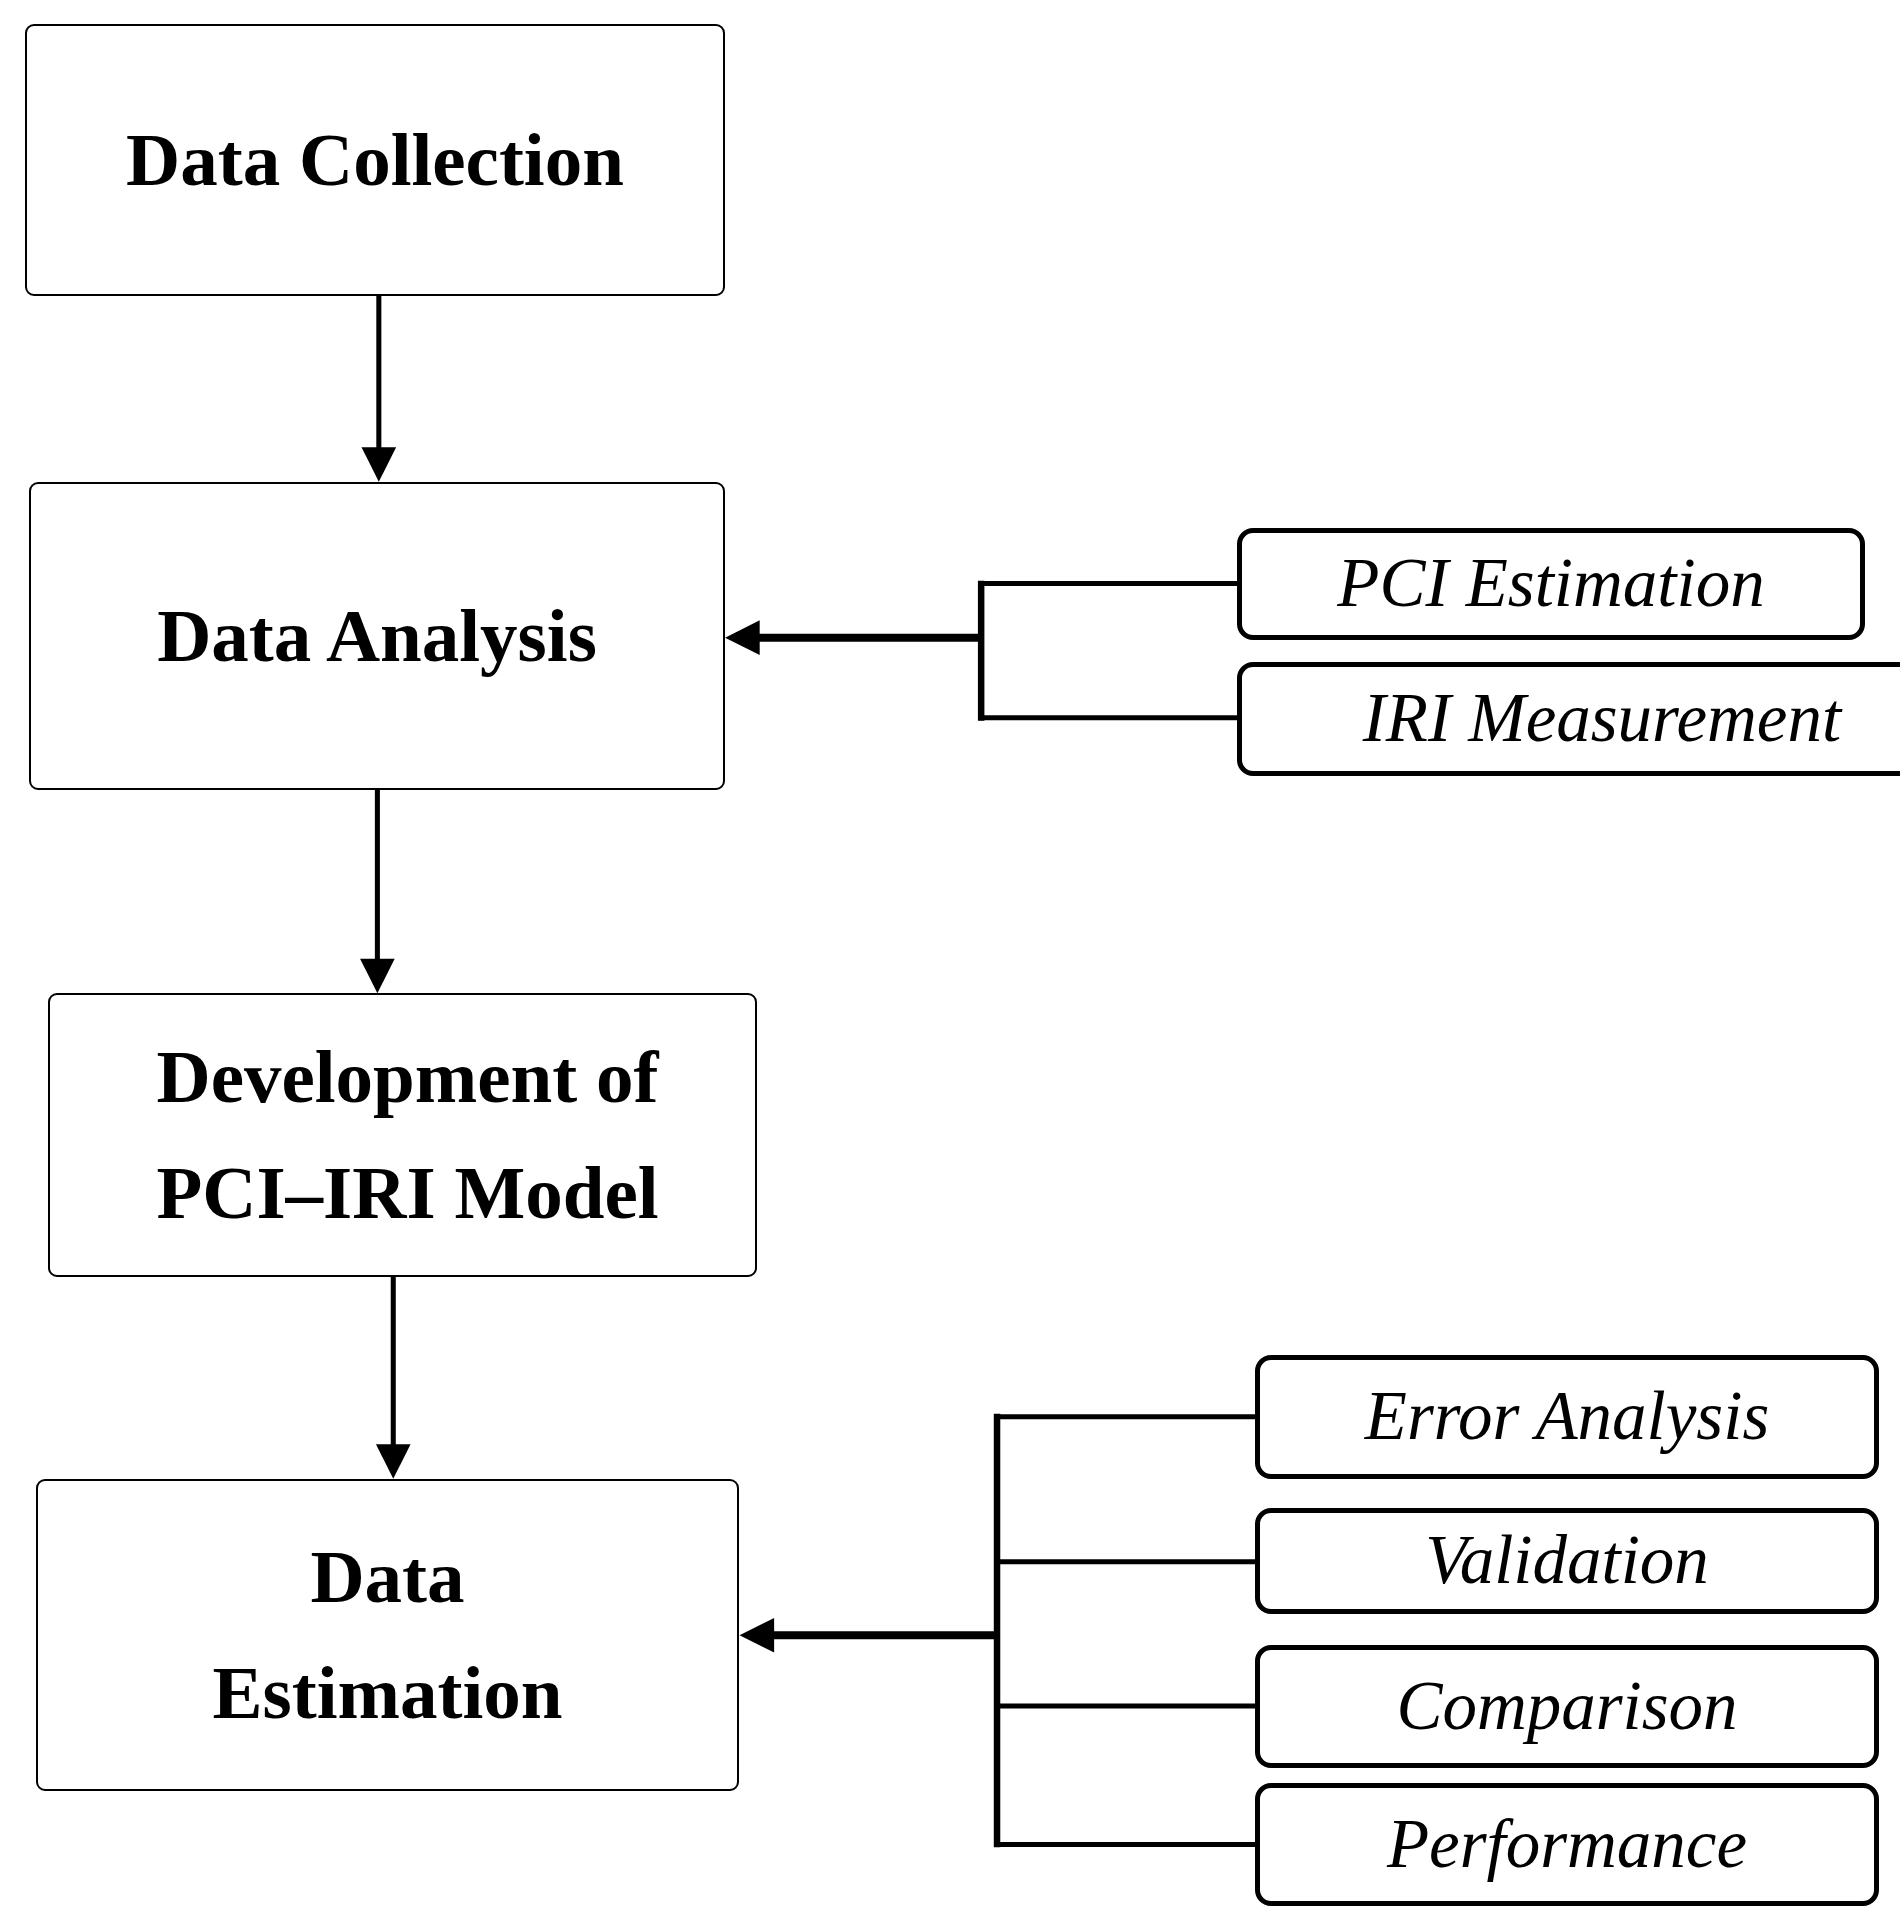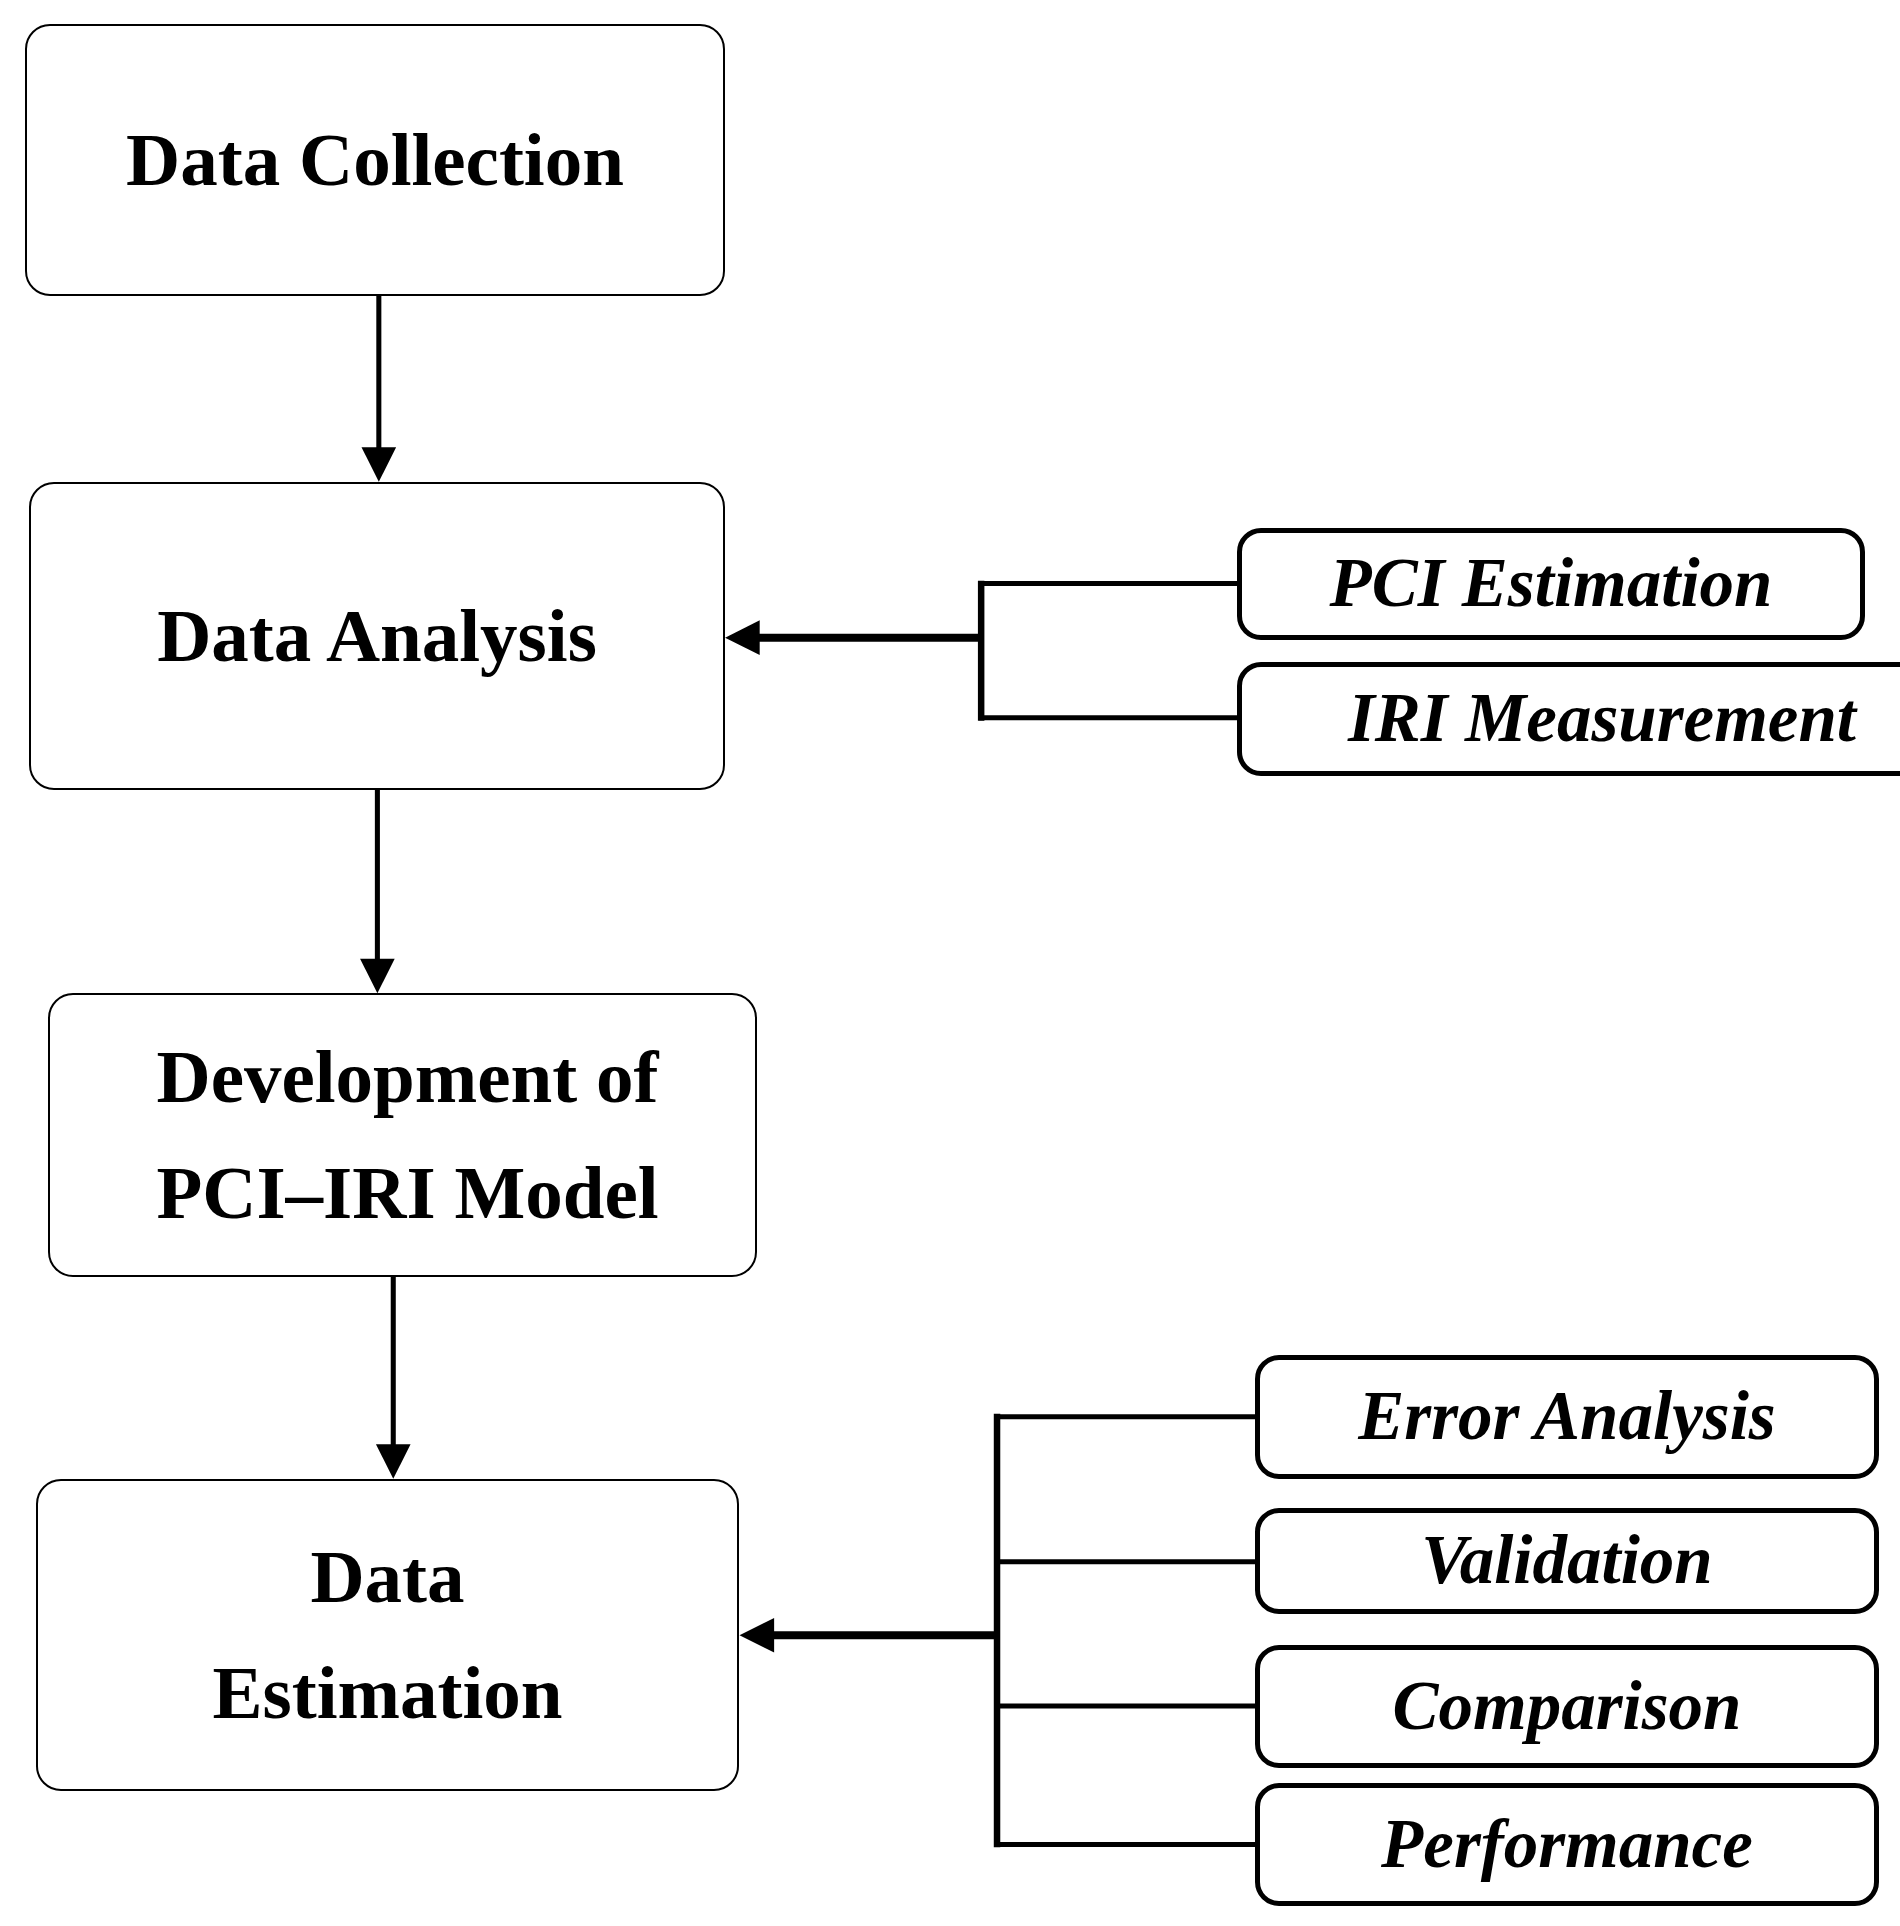--- a/index.html
+++ b/index.html
@@ -29,30 +29,30 @@
     box-sizing: border-box;
     background: #ffffff;
     border: 2.9px solid #000000;
     display: flex;
     flex-direction: column;
     align-items: center;
     justify-content: center;
     text-align: center;
   }
   .box.main {
-    border-radius: 25px;
+    border-radius: 9px;
     font-weight: 700;
     font-size: 75px;
     line-height: 1.55;
   }
   .box.sub {
     border: 5.8px solid #000000;
-    border-radius: 24px;
+    border-radius: 16px;
     font-style: italic;
-    font-weight: 700;
+    font-weight: 400;
     font-size: 69px;
     line-height: 1.1;
   }
   .box span { display: block; }
 
   
   #box-data-collection   { left: 25px;  top: 24px;   width: 700px; height: 272px; }
   #box-data-analysis     { left: 29px;  top: 482px;  width: 696px; height: 308px; }
   #box-pci-iri-model     { left: 48px;  top: 993px; width: 709px; height: 284px; padding-left: 10px; }
   #box-model-performance { left: 36px;  top: 1479px; width: 703px; height: 312px; }

